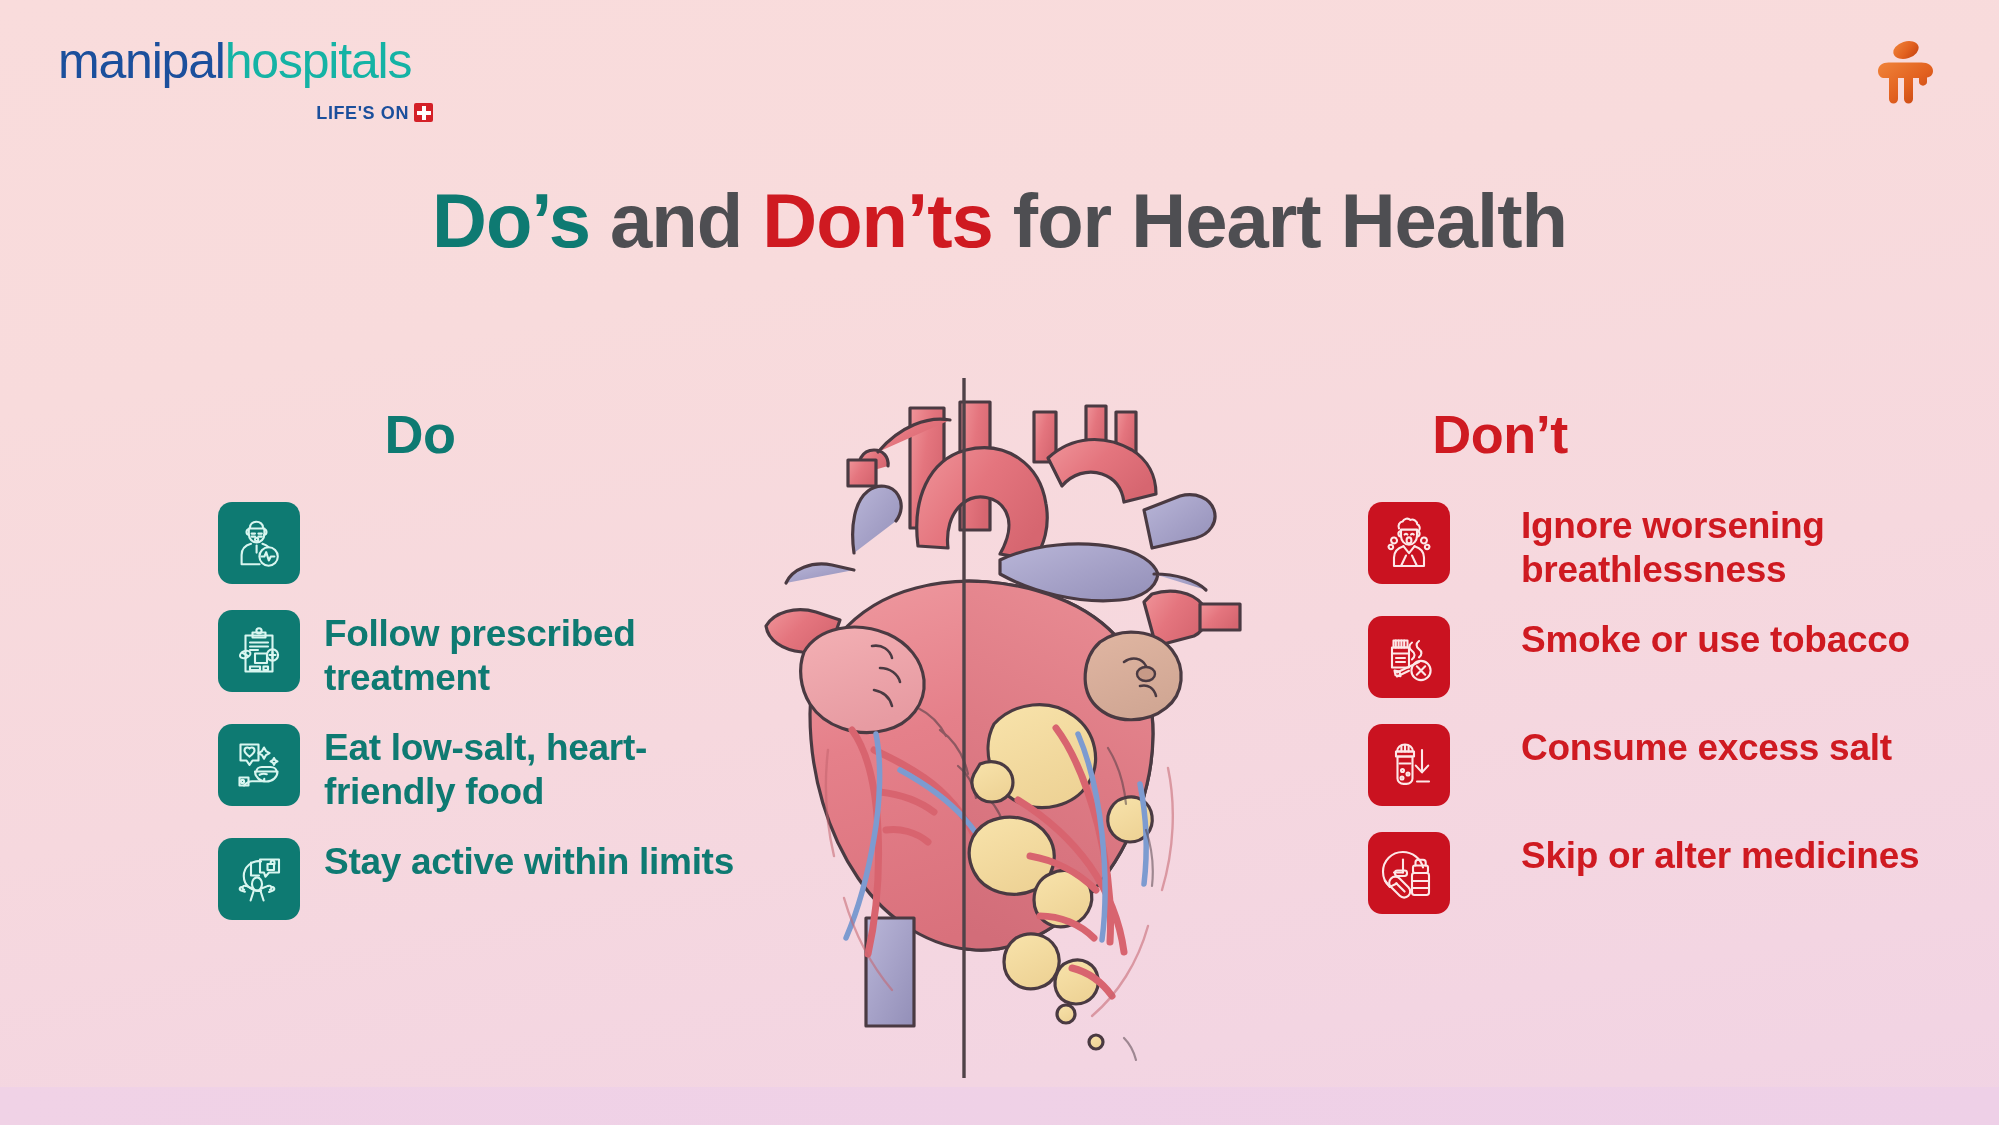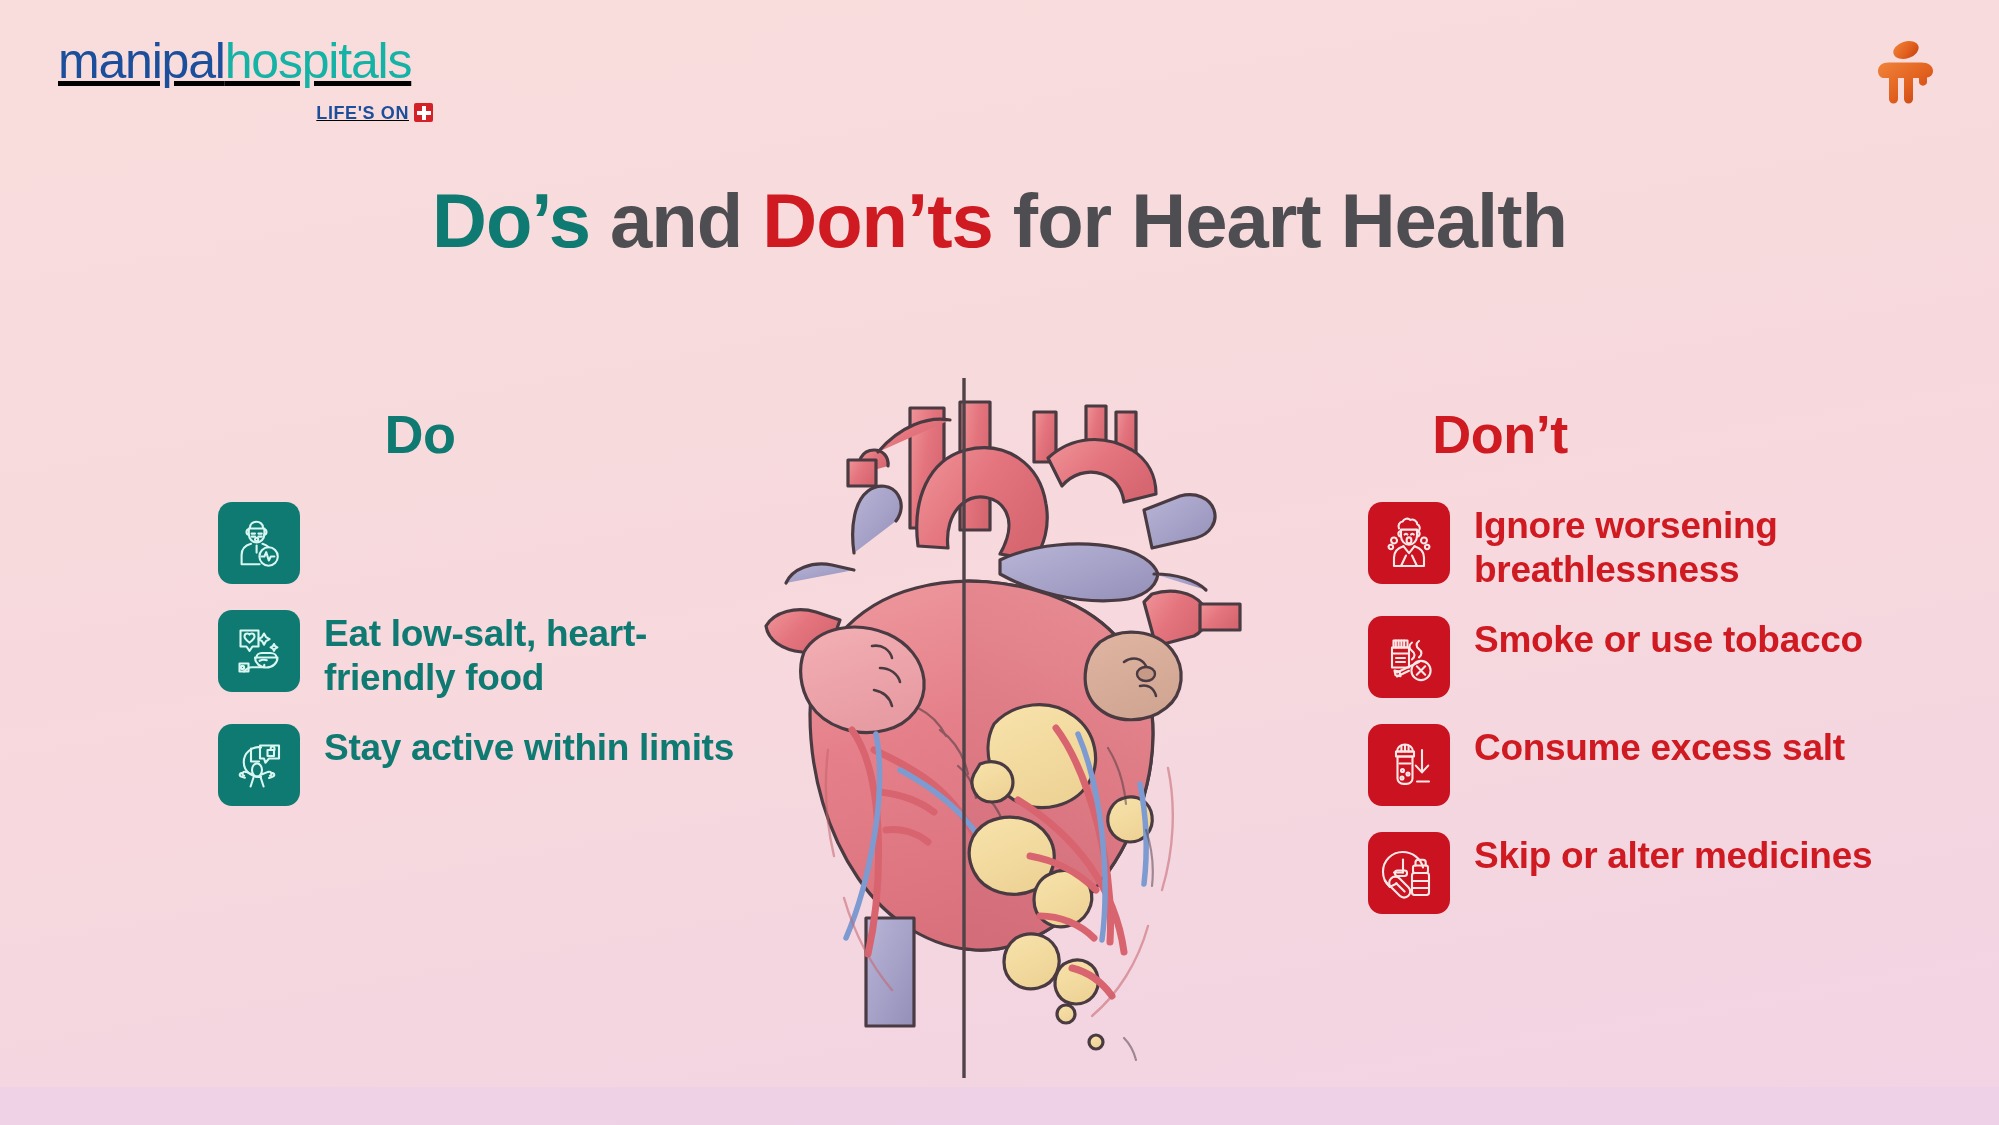--- a/index.html
+++ b/index.html
@@ -27,21 +27,20 @@
     position: absolute;
     left: 0; top: 0;
     width: 1999px;
     height: 150px;
   }
   #logo {
     position: absolute;
     left: 58px;
     top: 32px;
     width: 400px;
-    text-decoration: underline;
   }
   .logo-word {
     font-size: 50px;
     font-weight: 400;
     letter-spacing: -1.2px;
     line-height: 58px;
     white-space: nowrap;
   }
   .logo-manipal { color: #1b4f9c; }
   .logo-hospitals { color: #15b3a5; }
@@ -157,21 +156,21 @@
 
   .item-label {
     font-size: 37px;
     font-weight: 700;
     line-height: 44px;
     letter-spacing: -0.3px;
     padding-top: 2px;
     max-width: 420px;
   }
   .do .item-label   { color: #0e7a72; }
-  .dont .item-label { color: #cf1a21; }
+  .dont .item-label { color: #cf1a21; margin-left: 47px; }
 
   
   #heart-figure {
     position: absolute;
     left: 748px;
     top: 378px;
     width: 500px;
     height: 700px;
   }
   #heart-figure svg { display: block; }
@@ -230,20 +229,38 @@
           <circle cx="25.6" cy="24.4" r="1.6"></circle>
           <path d="M20 28.8c-5.6 1.6-9.4 5.6-9.4 11.1v9.3h18"></path>
           <path d="M31.4 28.8c2.4.7 4.5 1.8 6 3.3"></path>
           <path d="M25.6 30.6v7"></path>
           <circle cx="37.6" cy="41.5" r="9.2"></circle>
           <path d="M30.4 41.5h3l1.8-4.4 2.6 8.4 2-4h3.6"></path>
         </svg>
       </span>
     </div>
 
+    <div class="list-item do">
+      <span class="item-icon">
+        <svg width="56" height="56" viewBox="0 0 56 56" fill="none" stroke="#d9f6f0" stroke-width="2.1" stroke-linecap="round" stroke-linejoin="round">
+          <path d="M14.5 12.5h27v36h-27z"></path>
+          <path d="M21.5 9.5h13v5h-13z"></path>
+          <circle cx="28" cy="7.8" r="2.6"></circle>
+          <path d="M19 19.5h18M19 23.5h18M19 27h8"></path>
+          <rect x="24" y="30.5" width="12" height="9.5"></rect>
+          <path d="M19 43.5h10v3.5H19z"></path>
+          <rect x="32.5" y="43.5" width="4.5" height="3.5"></rect>
+          <ellipse cx="14.2" cy="31.5" rx="5.4" ry="3.4" transform="rotate(-20 14.2 31.5)"></ellipse>
+          <path d="M11.4 29.8l5.6 3.2"></path>
+          <circle cx="41.5" cy="32" r="5.6"></circle>
+          <path d="M41.5 29v6M38.5 32h6"></path>
+        </svg>
+      </span>
+      <span class="item-label">Follow prescribed treatment</span>
+    </div>
 
     <div class="list-item do">
       <span class="item-icon">
         <svg width="56" height="56" viewBox="0 0 56 56" fill="none" stroke="#d9f6f0" stroke-width="2.1" stroke-linecap="round" stroke-linejoin="round">
           <path d="M9.5 7.5h18v16h-6l-3 4.4-3-4.4h-6z"></path>
           <path d="M18.5 19.6c-2.6-2-5-3.7-5-6.1 0-1.8 1.3-3 2.9-3 1 0 1.7.4 2.1 1.1.4-.7 1.2-1.1 2.2-1.1 1.6 0 2.8 1.2 2.8 3 0 2.4-2.4 4.1-5 6.1z"></path>
           <path d="M33 10.5l2 3.6 3.6 2-3.6 2-2 3.6-2-3.6-3.6-2 3.6-2z"></path>
           <path d="M43 21l1.2 2.2 2.2 1.2-2.2 1.2-1.2 2.2-1.2-2.2-2.2-1.2 2.2-1.2z"></path>
           <path d="M25.5 34.5c0-2.5 2.3-4.5 5.2-4.5h8.8c3.4 0 6 2 6 4.5"></path>
           <path d="M24 34.5h22.5c0 5.6-5 10-11.2 10S24 40.1 24 34.5z"></path>

